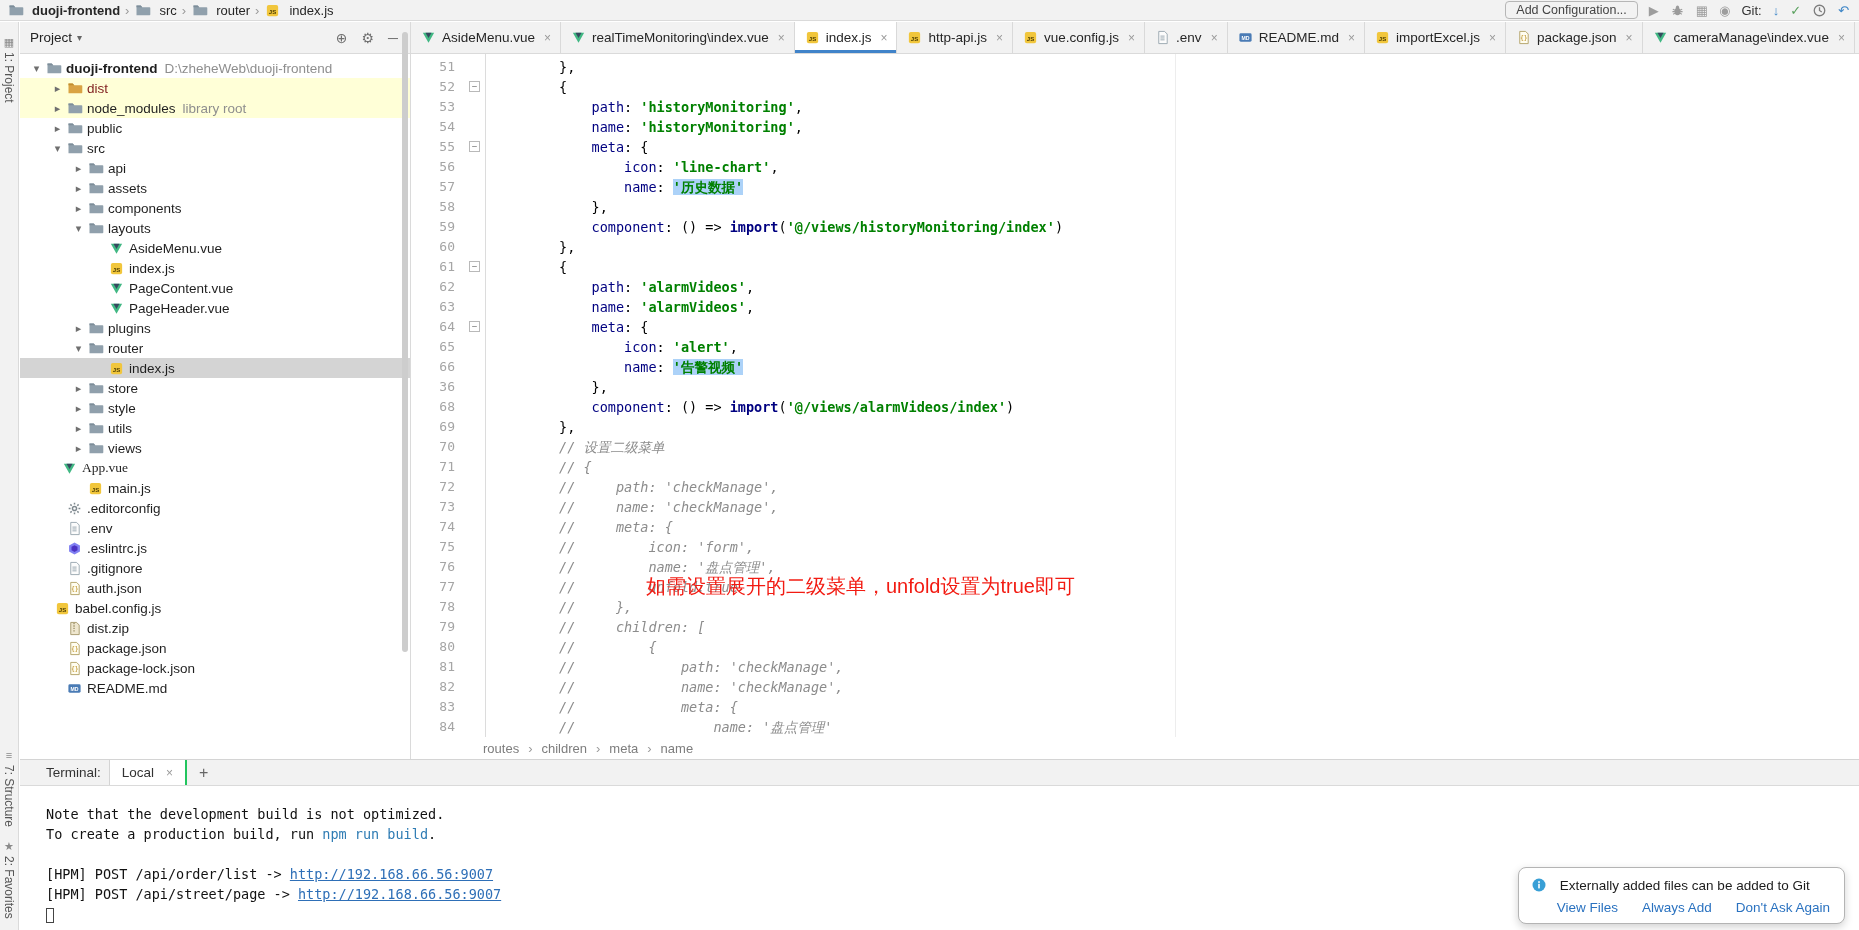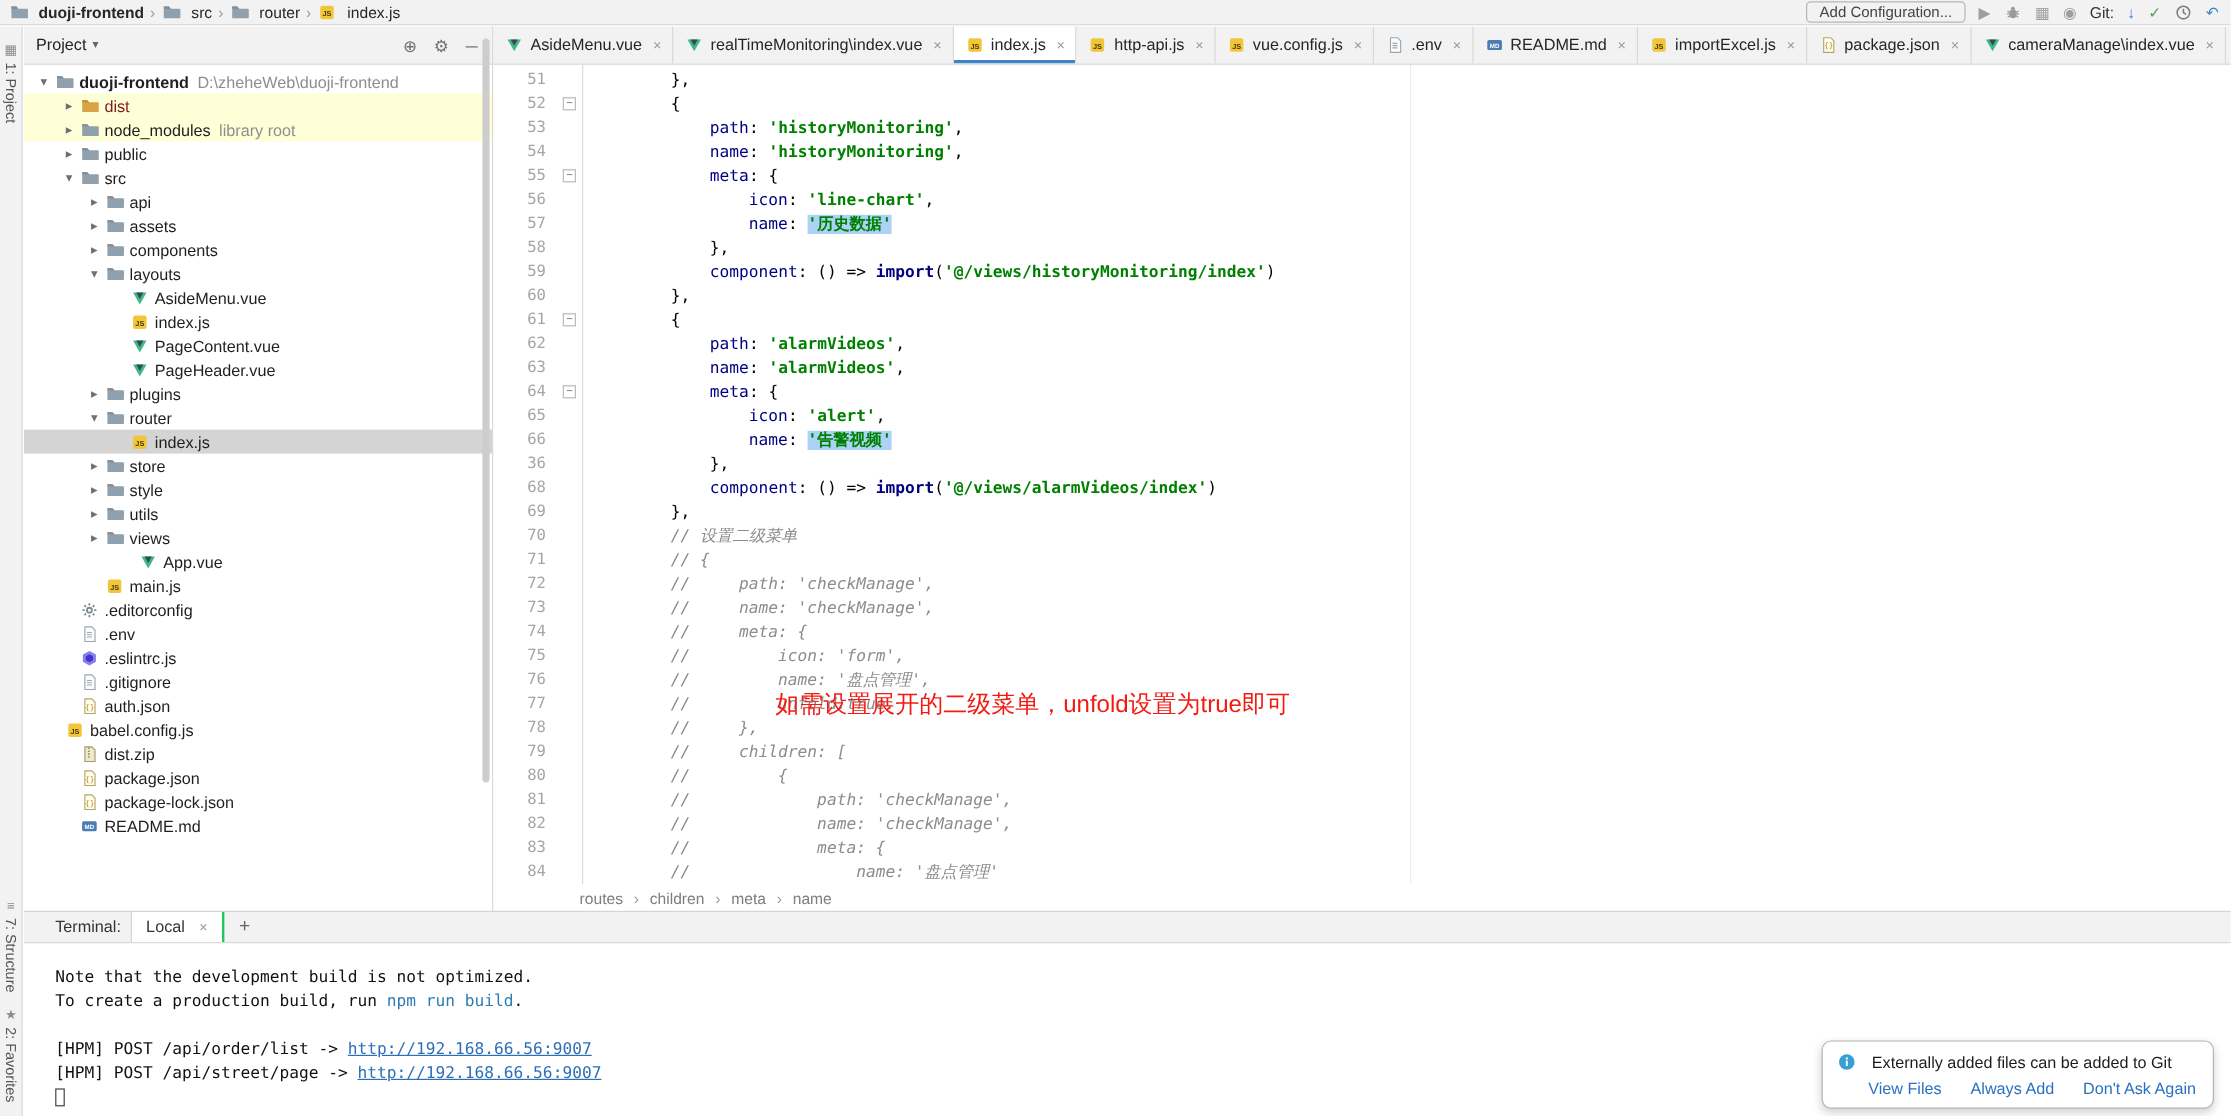--- a/index.html
+++ b/index.html
@@ -392,21 +392,21 @@
         <div class="trow" style="padding-left: 50px;">
           <span class="arrow">▸</span>
           <span class="ficon">
             <svg width="16" height="16" viewBox="0 0 16 16">
               <path fill="#90a0ac" d="M1.5 3.5h4.2l1.6 1.8h7.2a.8.8 0 0 1 .8.8v6.4a.8.8 0 0 1-.8.8H1.5z"></path>
               <path fill="#7d8d99" d="M1.5 3.5h4.2l1.6 1.8H1.5z"></path>
             </svg>
           </span>
           <span class="tlabel">views</span>
         </div>
-        <div class="trow" style="padding-left: 78px;">
+        <div class="trow" style="padding-left: 24px; font-family: Liberation Serif, serif;">
           <span class="arrow"></span>
           <span class="ficon">
             <svg width="15" height="15" viewBox="0 0 16 16">
               <polygon points="2,3 8,13.5 14,3" fill="#41b883"></polygon>
               <polygon points="4.8,3 8,8.6 11.2,3" fill="#35495e"></polygon>
             </svg>
           </span>
           <span class="tlabel">App.vue</span>
         </div>
         <div class="trow" style="padding-left: 50px;">

